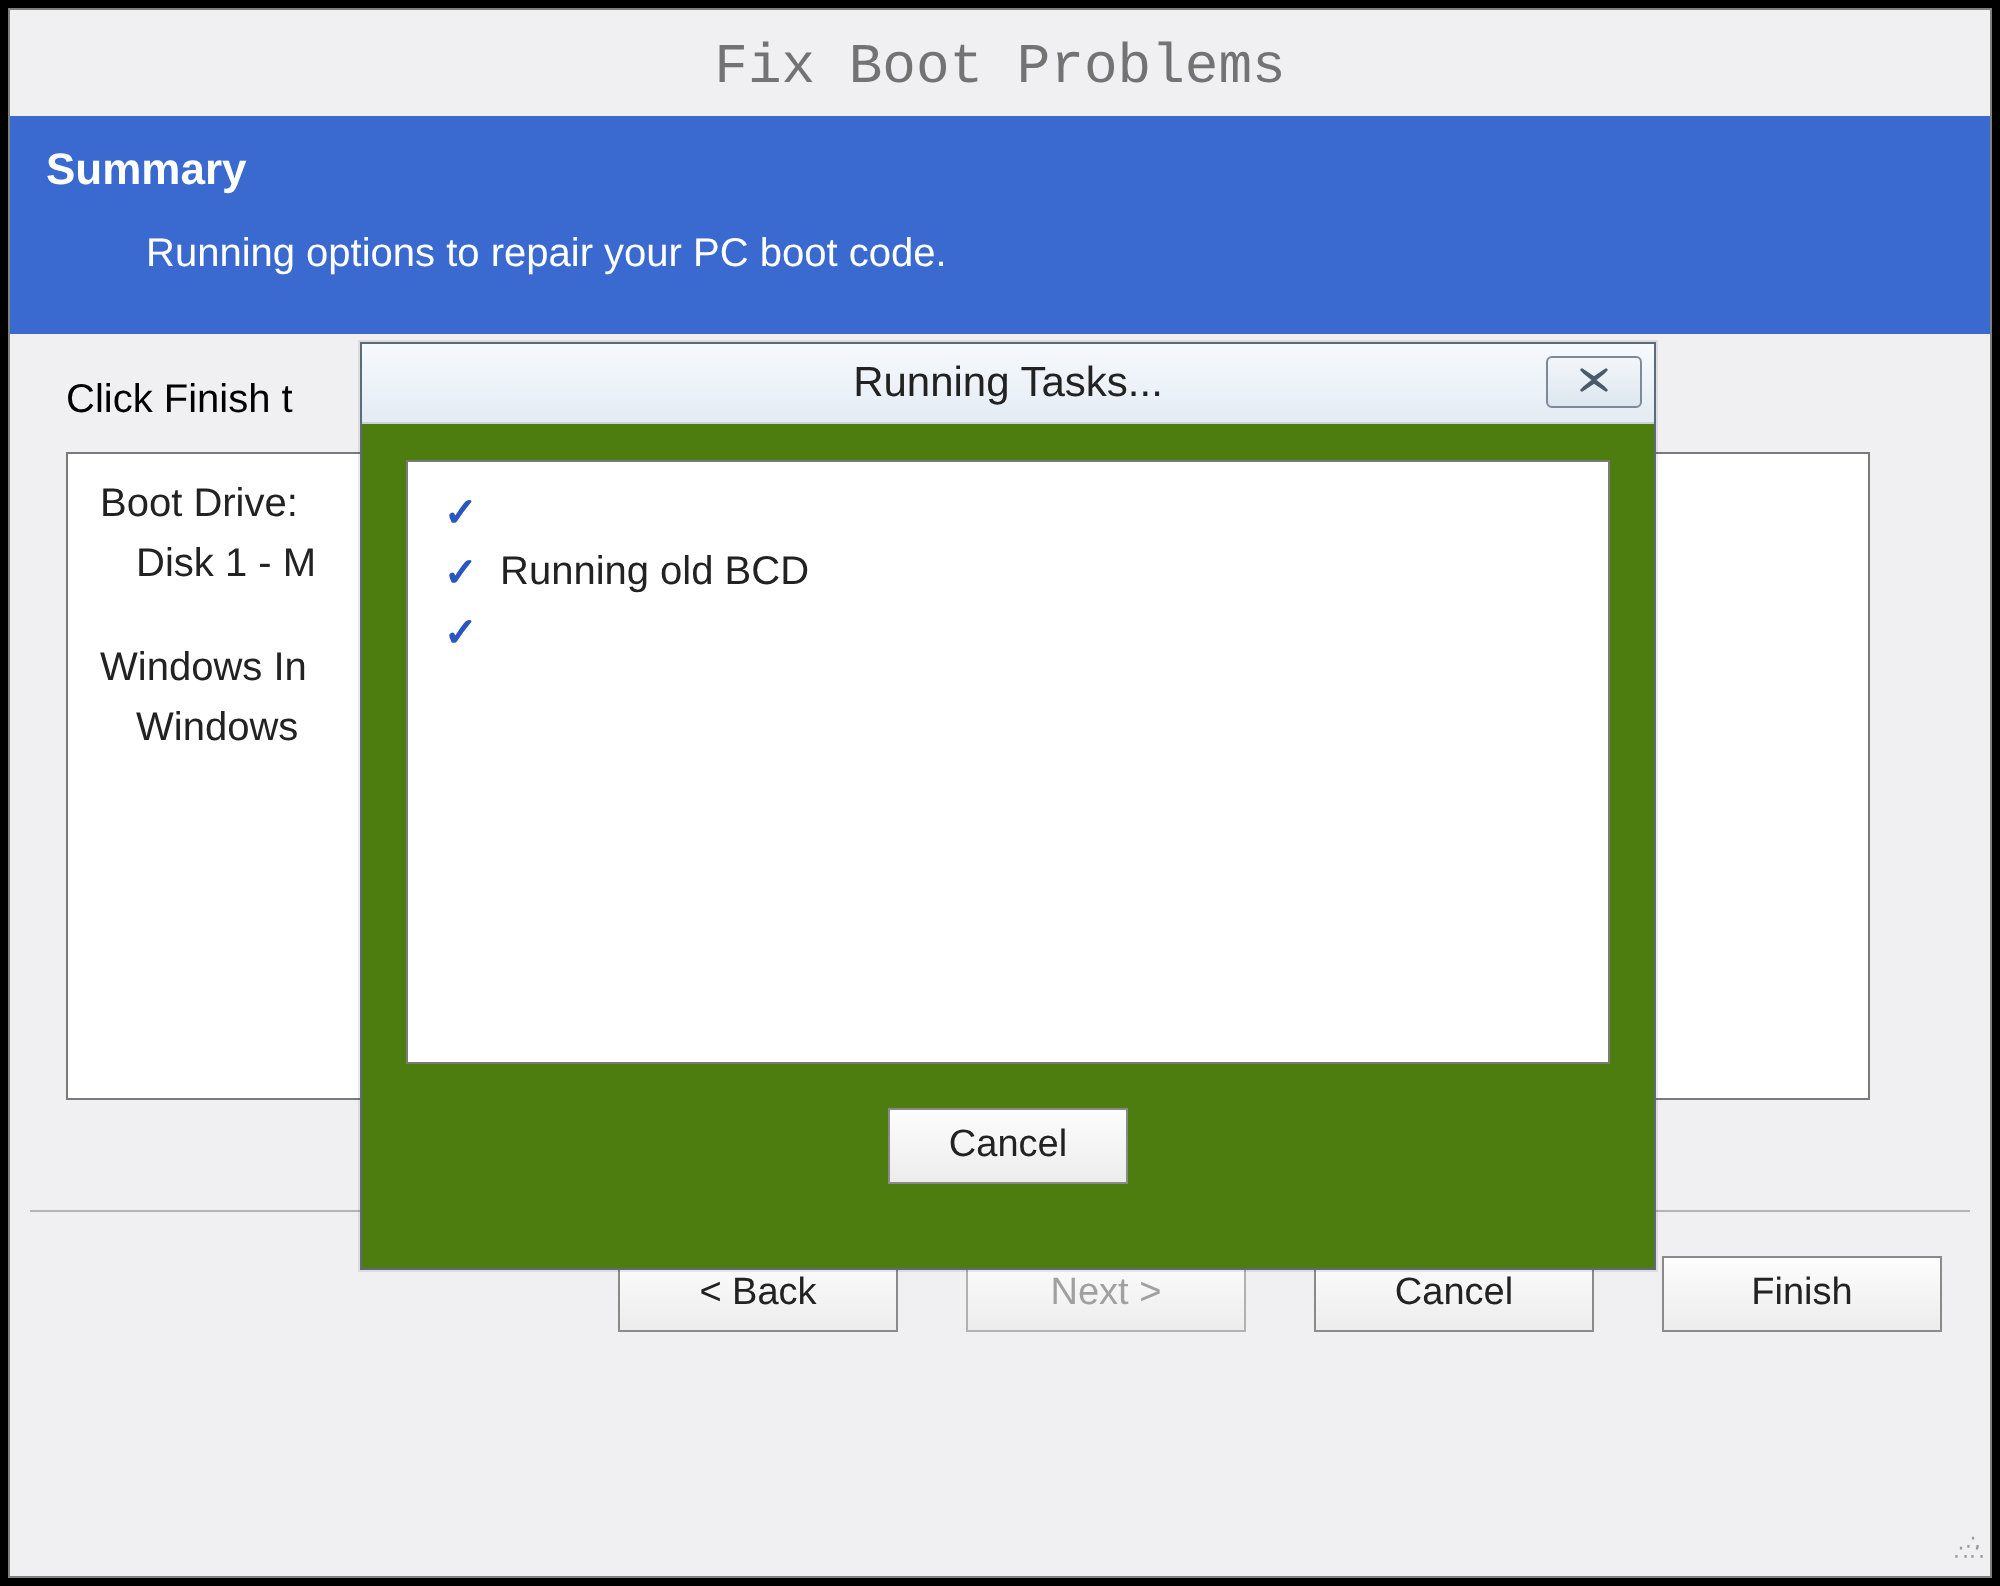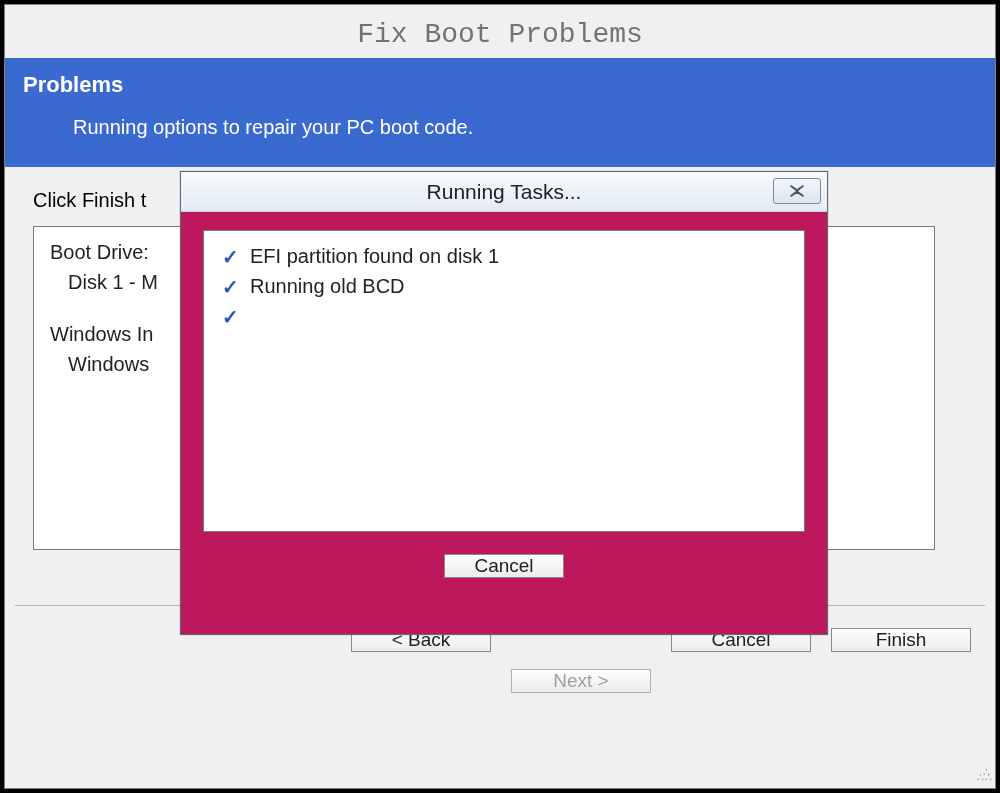--- a/index.html
+++ b/index.html
@@ -64,55 +64,54 @@
     font-size: 20px;
     padding: 10px 0 10px 0;
   }
   .footer-hint b { font-weight: bold; }
   .btn-row {
     border-top: 1px solid #b5b5b5;
     margin: 12px 10px 0 10px;
     padding: 22px 14px 0 0;
     display: flex;
     justify-content: flex-end;
-    gap: 20px;
+    gap: 34px;
   }
   .btn {
     min-width: 140px;
-    height: 24px;
+    height: 38px;
     font-size: 19px;
     background: linear-gradient(#fdfdfd, #ececec);
     border: 1px solid #8a8a8a;
     color: #222;
     cursor: pointer;
     padding: 0 10px;
   }
   .btn:disabled {
     color: #a0a0a0;
     border-color: #b0b0b0;
     cursor: default;
-    margin-top: 41px;
   }
   .resize-grip {
     position: absolute;
     right: 4px; bottom: 4px;
     width: 14px; height: 14px;
     color: #9a9a9a;
     font-size: 11px;
     line-height: 5px;
     letter-spacing: 1px;
     text-align: right;
   }
 
   
   .dialog {
     position: absolute;
     left: 175px; top: 166px;
     width: 648px; height: 464px;
-    background: #be185d;
+    background: #4d7c0f;
     border: 1px solid #5c6a7a;
     box-shadow: 0 0 0 1px rgba(0,0,0,0.08);
   }
   .dlg-titlebar {
     height: 40px;
     background: linear-gradient(#f6fafe, #e3ebf3);
     border-bottom: 1px solid #c7d2dd;
     display: flex;
     align-items: center;
     position: relative;
@@ -166,21 +165,21 @@
   }
 </style>
 </head>
 <body>
 
 <div class="frame">
 
   <div class="page-title">Fix Boot Problems</div>
 
   <div class="summary-banner">
-    <div class="summary-heading">Problems</div>
+    <div class="summary-heading">Summary</div>
     <div class="summary-subtext">Running options to repair your PC boot code.</div>
   </div>
 
   <div class="content-area">
     <div class="instruction">Click Finish t</div>
 
     <div class="info-panel">
       <div>Boot Drive:</div>
       <div class="indent">Disk 1 - M</div>
       <div style="height:22px"></div>
@@ -211,21 +210,20 @@
               <path d="M2 1 L8 5 L14 1 M2 11 L8 7 L14 11" stroke="#4a5a6a" stroke-width="1.6" fill="none" stroke-linecap="round"></path>
               <path d="M3 2 L13 10 M13 2 L3 10" stroke="#4a5a6a" stroke-width="1.6" fill="none" stroke-linecap="round"></path>
             </svg>
         </span>
       </div>
     </div>
     <div class="dlg-body">
       <div class="task-panel">
         <div class="task-item">
           <span class="check">✓</span>
-          <span>EFI partition found on disk 1</span>
         </div>
         <div class="task-item">
           <span class="check">✓</span>
           <span>Running old BCD</span>
         </div>
         <div class="task-item">
           <span class="check">✓</span>
         </div>
       </div>
       <div class="dlg-btn-row">

